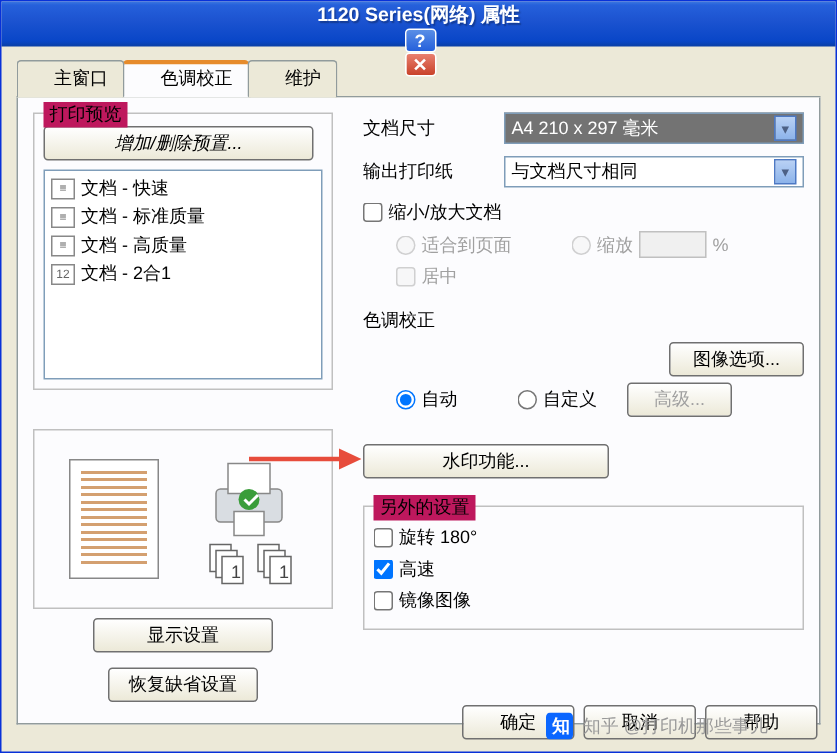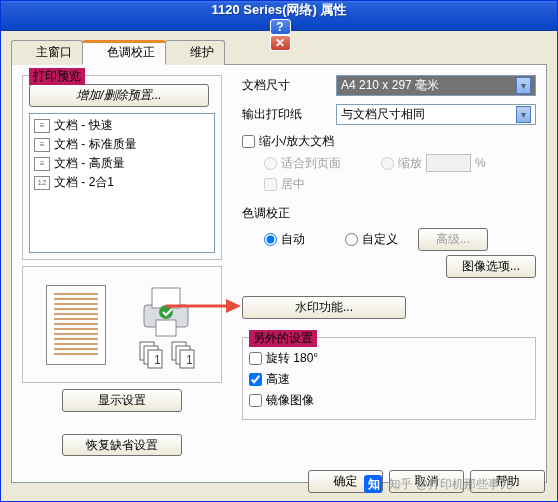--- a/index.html
+++ b/index.html
@@ -115,21 +115,21 @@
                   <rect x="4" y="2" width="14" height="18" fill="#fff" stroke="#666"></rect>
                   <rect x="8" y="6" width="14" height="18" fill="#fff" stroke="#666"></rect>
                   <rect x="12" y="10" width="14" height="18" fill="#fff" stroke="#666"></rect>
                   <text x="18" y="24" font-size="8" fill="#444">1</text>
                 </svg>
             </div>
           </div>
         </div>
 
         <button class="btn-std" style="width:120px;margin:0 auto 6px;display:block">显示设置</button>
-        <button class="btn-std" style="width:120px;margin:16px auto;display:block">恢复缺省设置</button>
+        <button class="btn-std" style="width:100px;margin:4px auto;display:block">恢复缺省设置</button>
       </div>
 
       <div class="right-col">
         <div class="row">
           <span class="lbl">文档尺寸</span>
           <div class="select blue">
             <span>A4 210 x 297 毫米</span>
             <span class="arrow">▾</span>
           </div>
         </div>
@@ -154,32 +154,32 @@
           <div class="numbox"></div>
           <span>%</span>
         </div>
         <div class="sub-row indent disabled">
           <input type="checkbox" class="checkbox" disabled="" style="">
           <span>居中</span>
         </div>
 
         <div style="margin-top:12px">
           <div style="margin-bottom:6px">色调校正</div>
+          <div class="sub-row" style="justify-content:flex-end;margin-top:4px">
+            <button class="btn-std" style="width:90px">图像选项...</button>
+          </div>
           <div class="sub-row indent">
             <input type="radio" class="radio" checked="" style="">
             <span>自动</span>
             <span style="width:40px"></span>
             <input type="radio" class="radio" style="">
             <span>自定义</span>
             <span style="width:20px"></span>
             <button class="btn-std disabled" style="width:70px" disabled="">高级...</button>
           </div>
-          <div class="sub-row" style="justify-content:flex-end;margin-top:4px">
-            <button class="btn-std" style="width:90px">图像选项...</button>
-          </div>
         </div>
 
         <div style="margin-top:18px;margin-bottom:18px">
           <button class="btn-std" style="width:164px">水印功能...</button>
         </div>
 
         <div class="groupbox" style="padding-top:12px">
           <span class="group-title">另外的设置</span>
           <div class="sub-row">
               <input type="checkbox" class="checkbox" style="">

